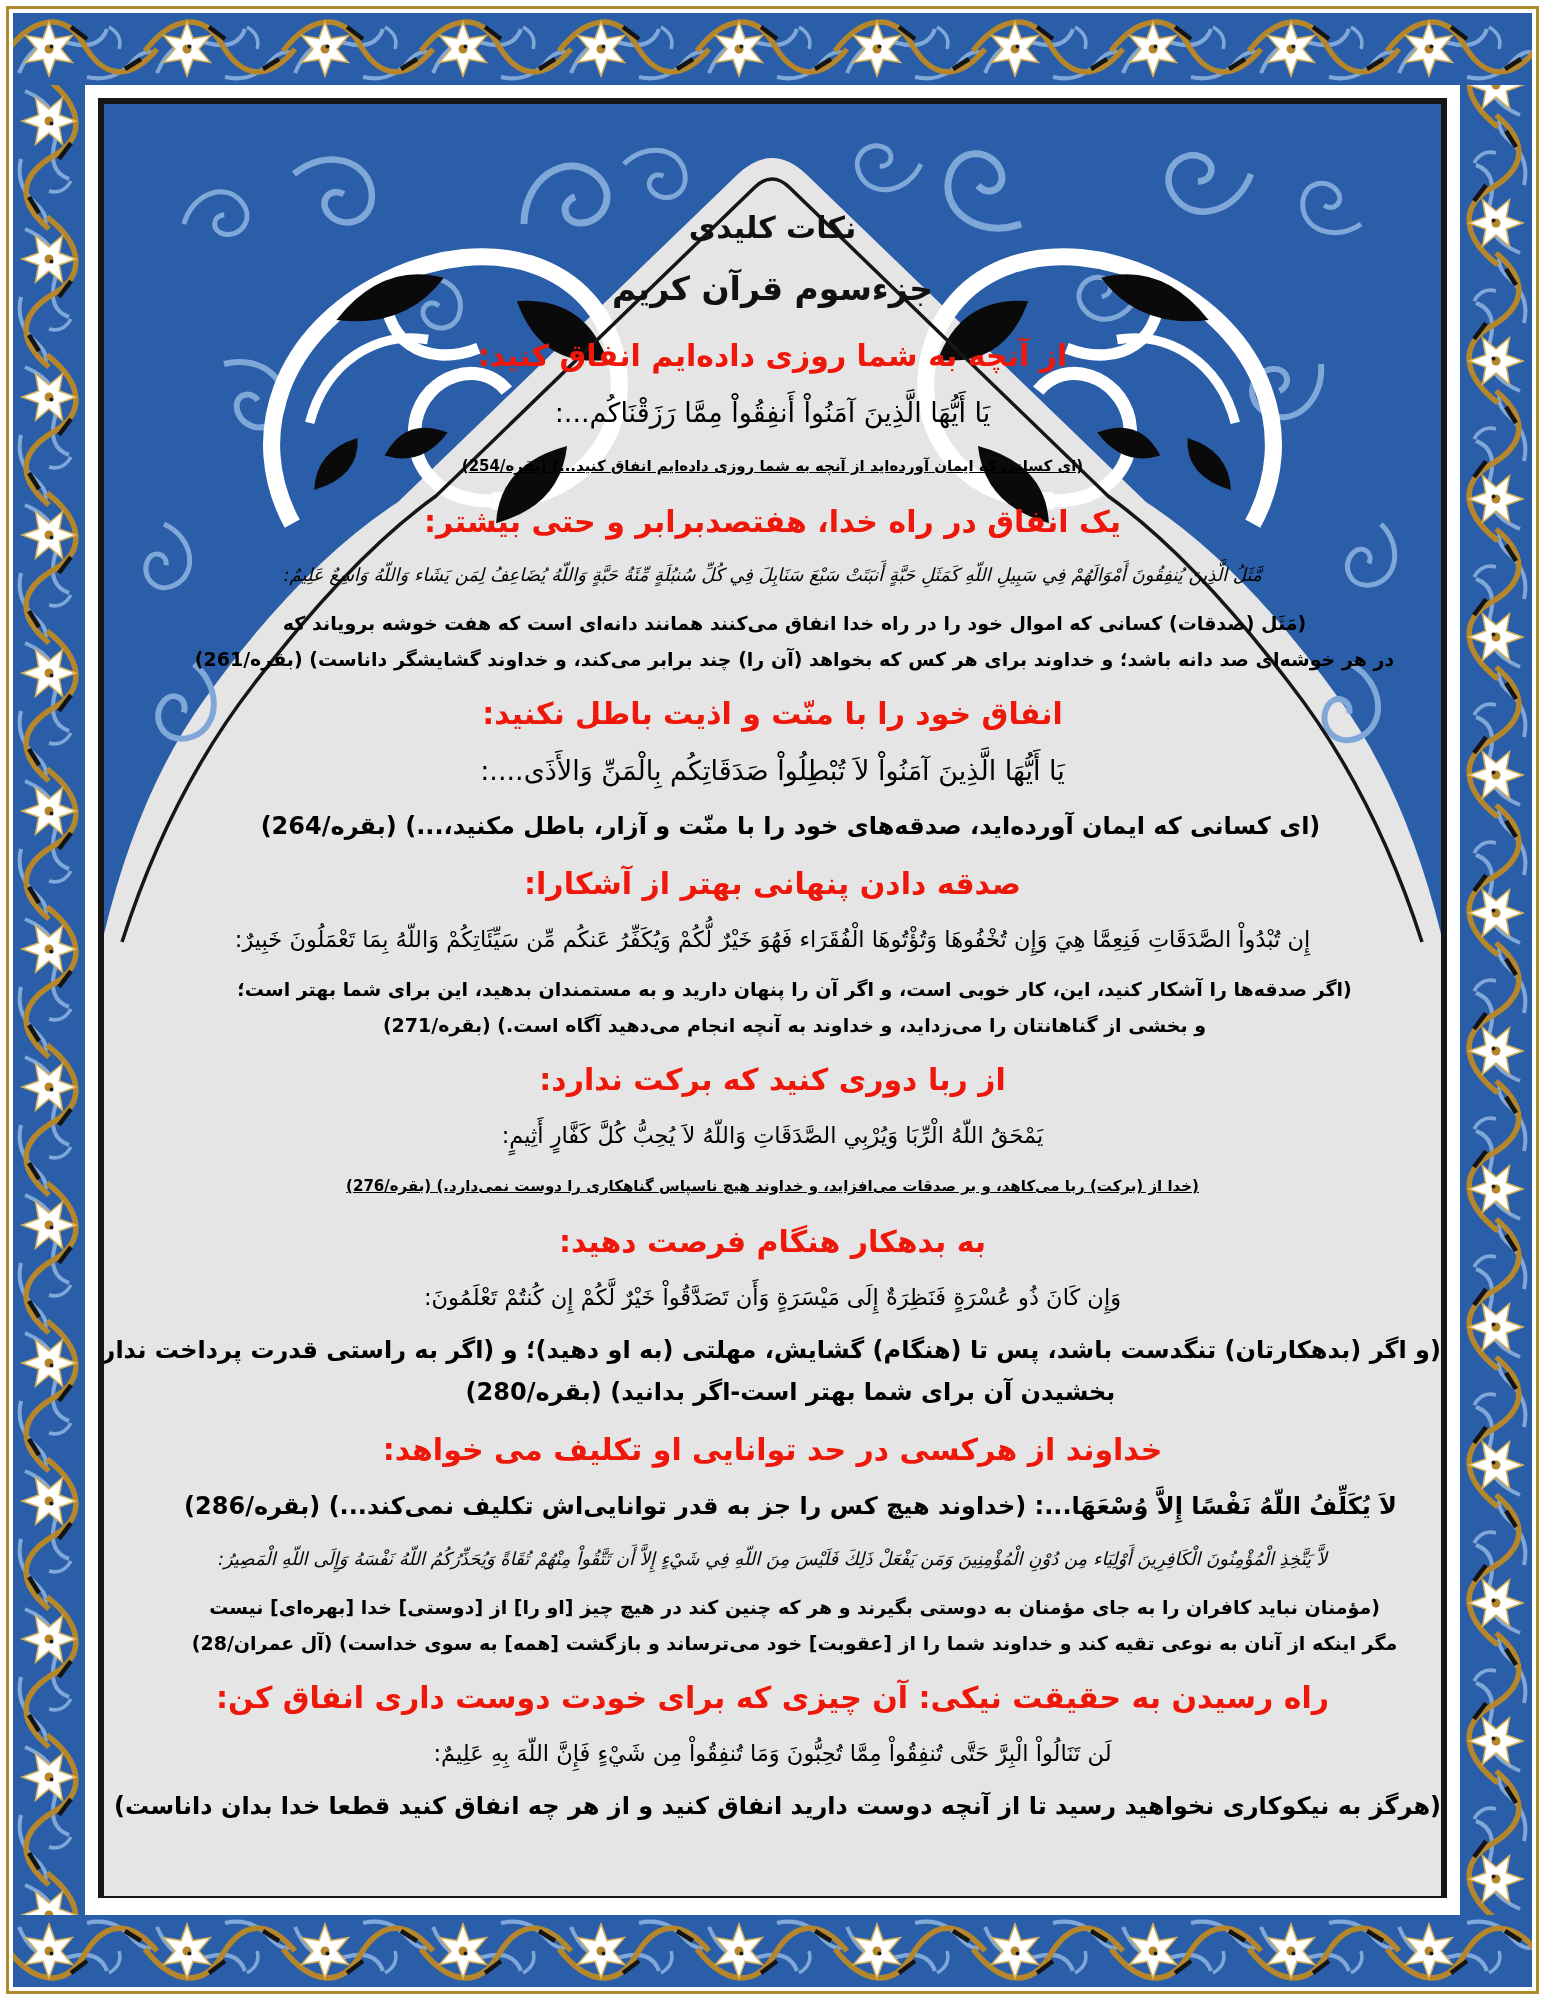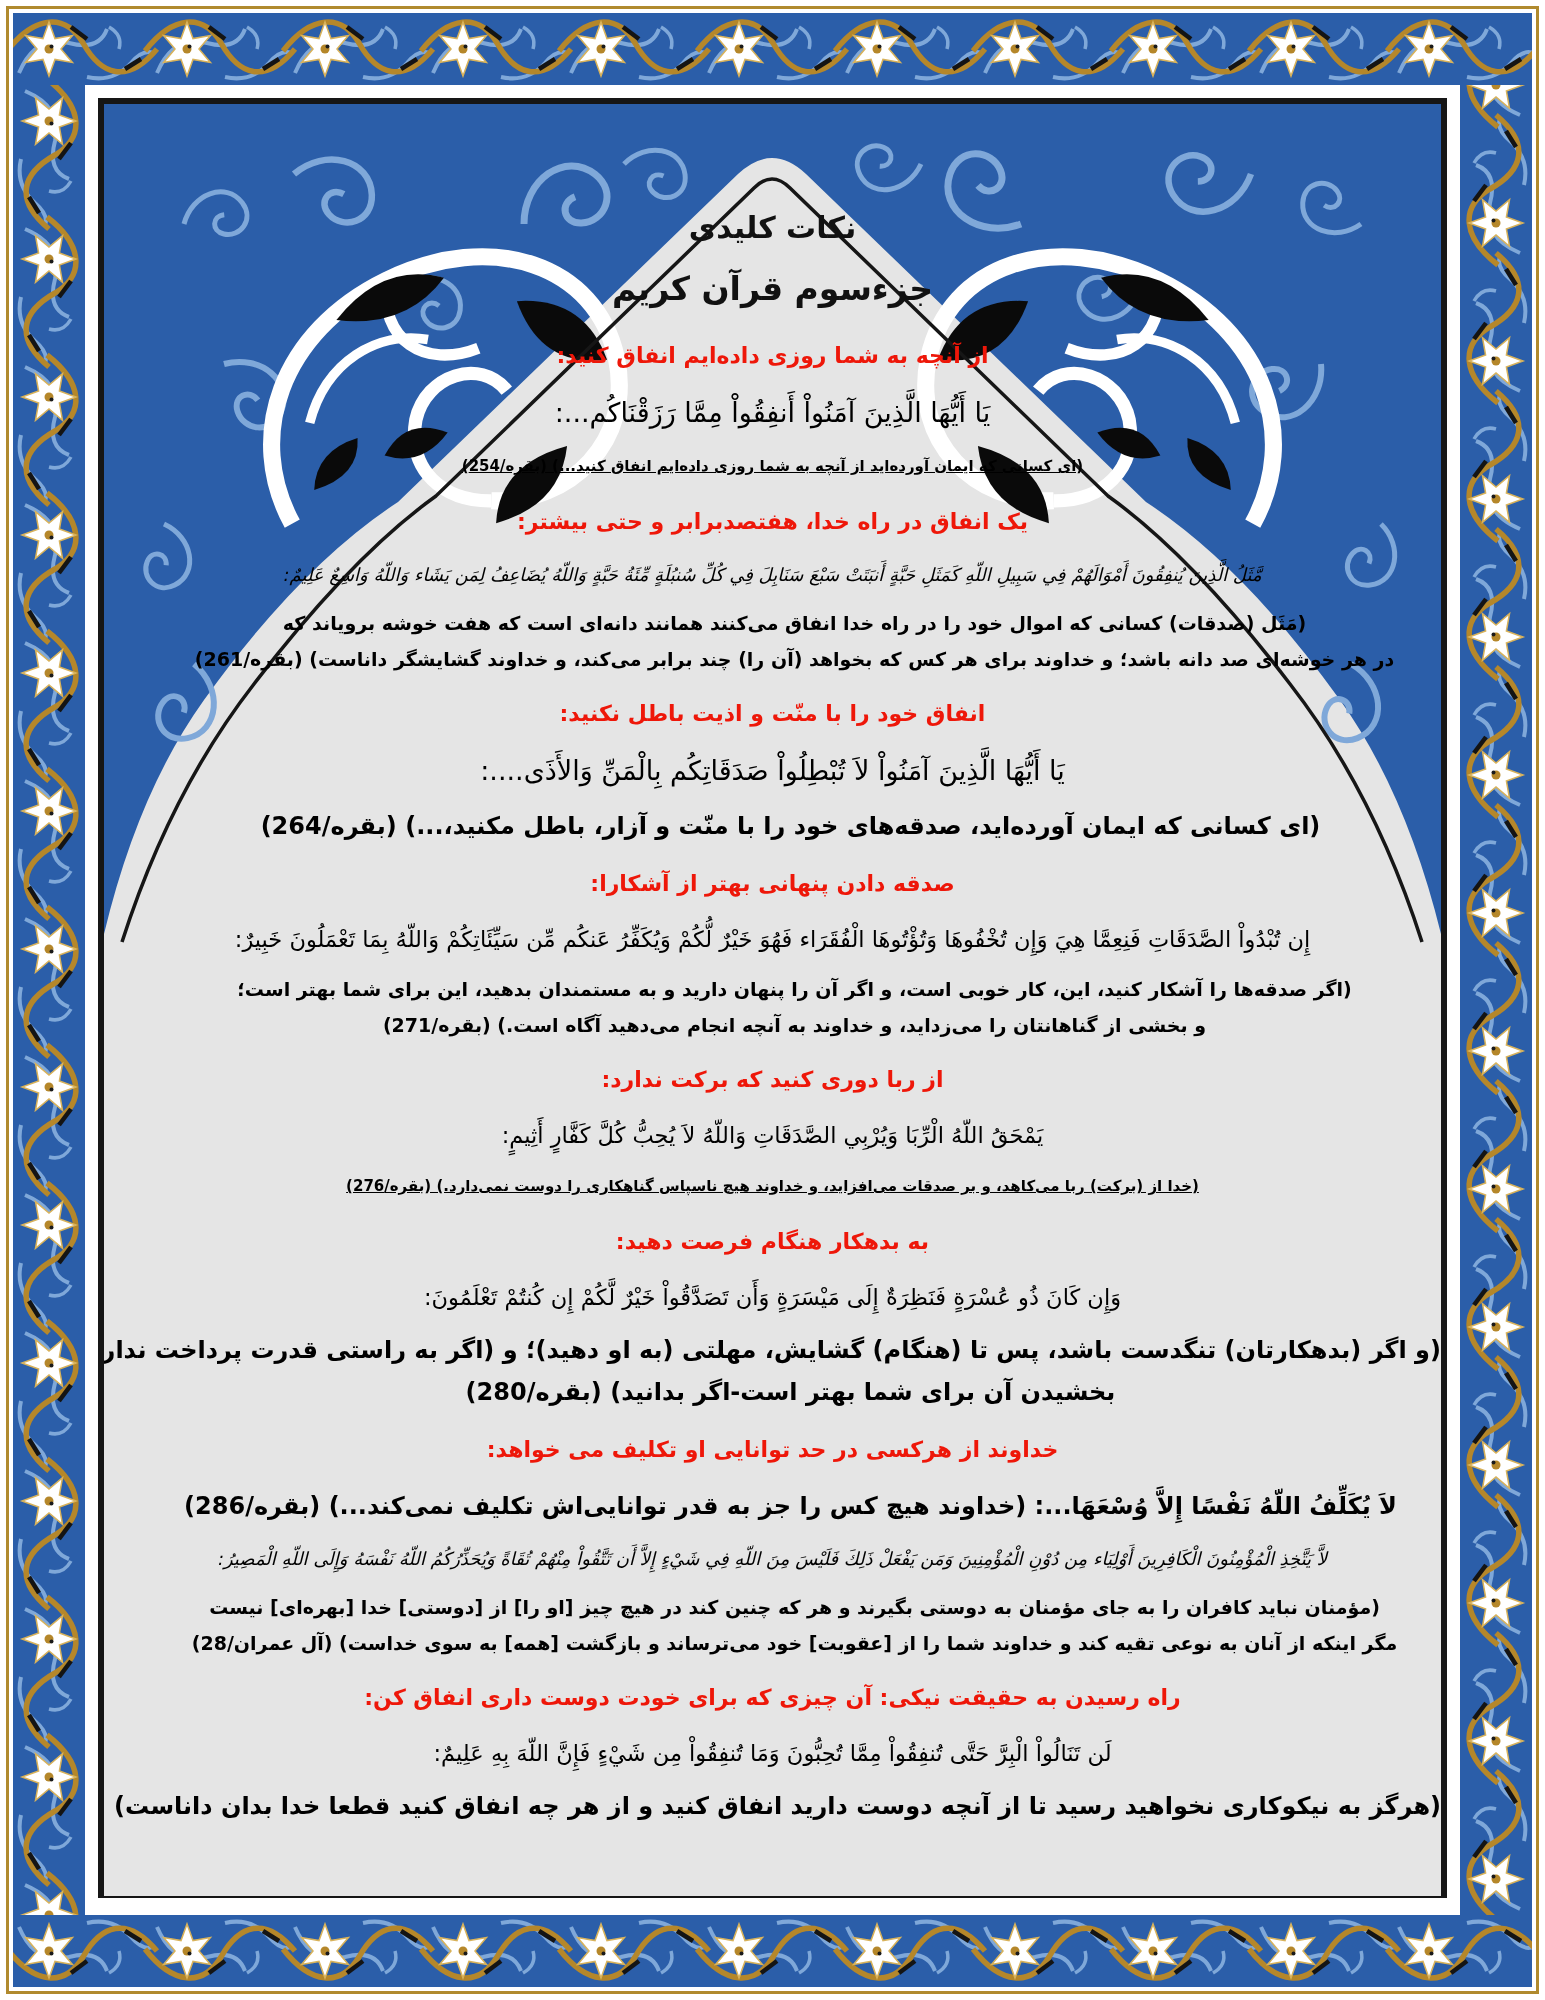--- a/index.html
+++ b/index.html
@@ -22,21 +22,21 @@
   .inner-frame{ position:absolute; left:98px; top:98px; width:1349px; height:1800px;
     border:6px solid #161616; pointer-events:none; }
   
   .content{ position:absolute; left:104px; top:104px; width:1337px; height:1792px;
     background:#e5e5e5; overflow:hidden; }
   .arch-svg{ position:absolute; left:0; top:0; z-index:0; }
   .textflow{ position:relative; z-index:1; padding-top:104px; text-align:center; }
   .page-title{ font-size:30px; line-height:40px; font-weight:bold; color:#111; margin:0 0 20px 0;}
   .page-subtitle{ font-size:33px; line-height:42px; font-weight:bold; color:#111; margin:0 0 26px 0;}
   .section{ margin-bottom:20px; }
-  .h-red{ font-size:22px; line-height:40px; font-weight:bold; color:#ee1709; margin:0 0 18px 0; white-space:nowrap;}
+  .h-red{ font-size:30px; line-height:40px; font-weight:bold; color:#ee1709; margin:0 0 18px 0; white-space:nowrap;}
   .arabic{ color:#000; margin:12px 0 18px 0; white-space:nowrap; font-family:"DejaVu Sans", sans-serif;}
   .sz-lg{ font-size:27px; line-height:38px; }
   .sz-md{ font-size:22.5px; line-height:34px; }
   .sz-sm{ font-size:18px; line-height:30px;font-style:italic; }
   .trans{ font-weight:bold; color:#000; white-space:nowrap; margin:0;}
   .trans + .trans{ margin-top:6px; }
   .tz-lg{ font-size:24px; line-height:36px;padding-left:36px; }
   .tz-md{ font-size:15px; line-height:32px;text-decoration:underline; }
   .tz-sm{ font-size:19px; line-height:30px;margin-left:44px; }
 </style>

